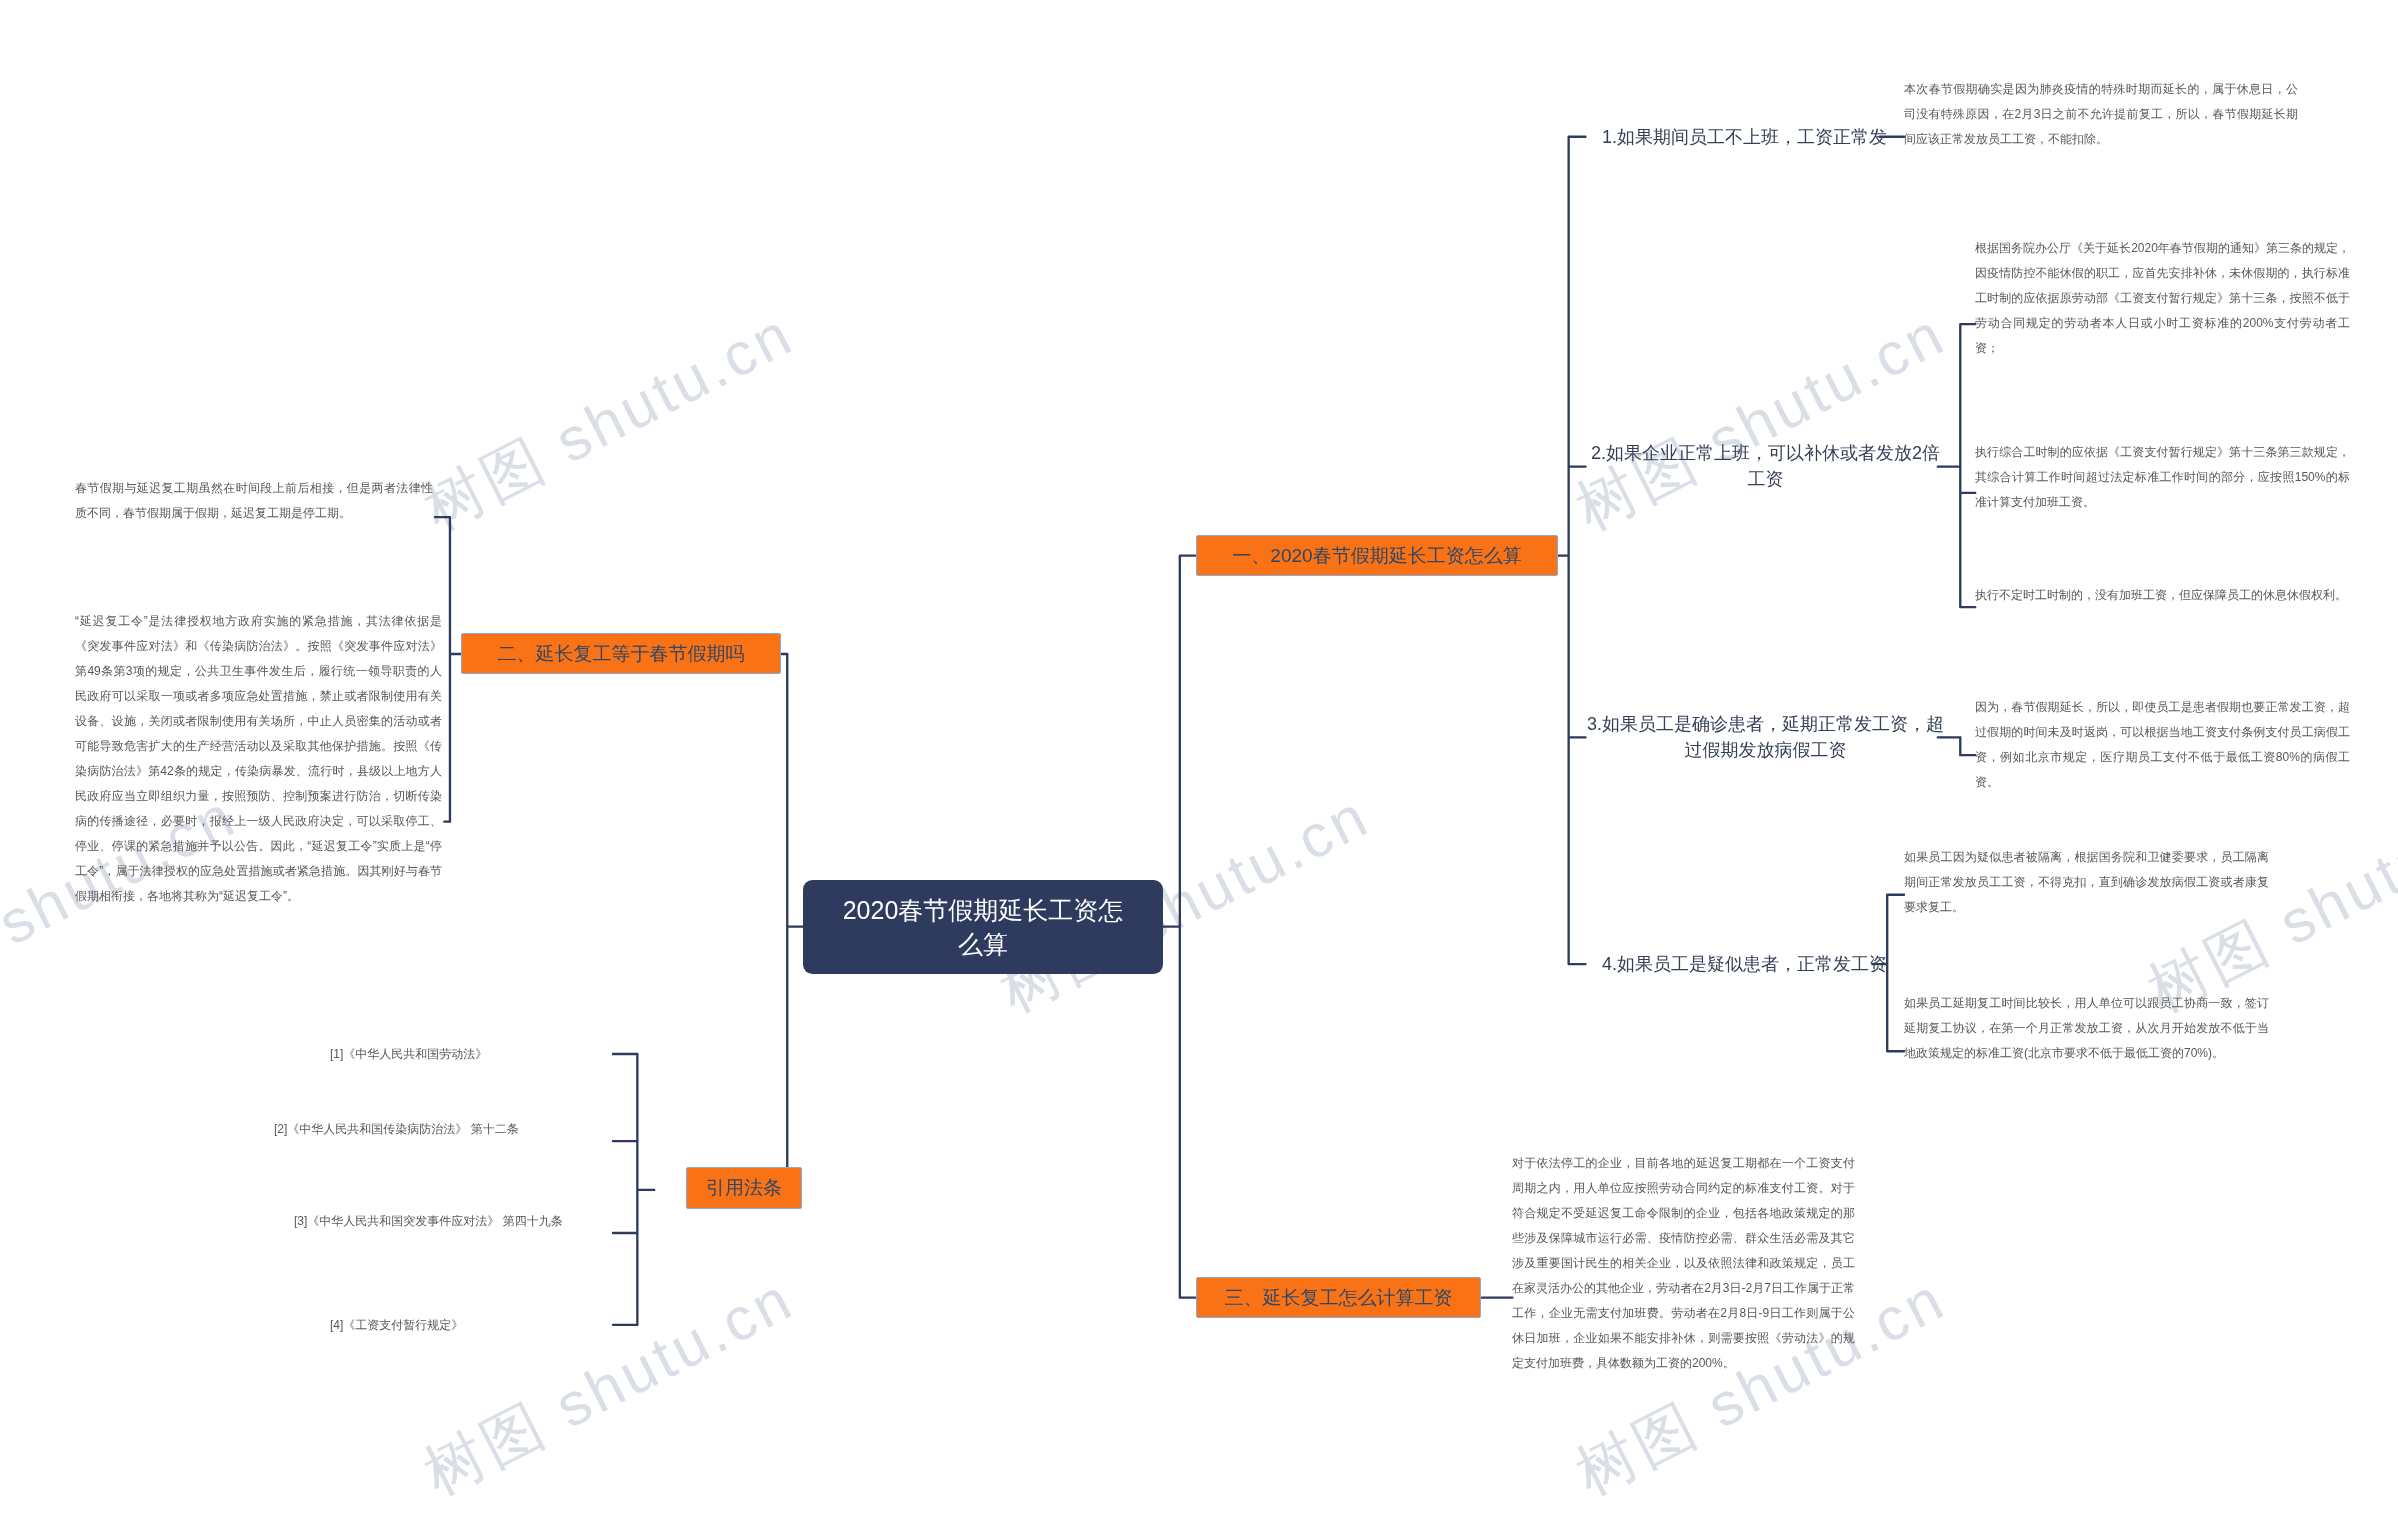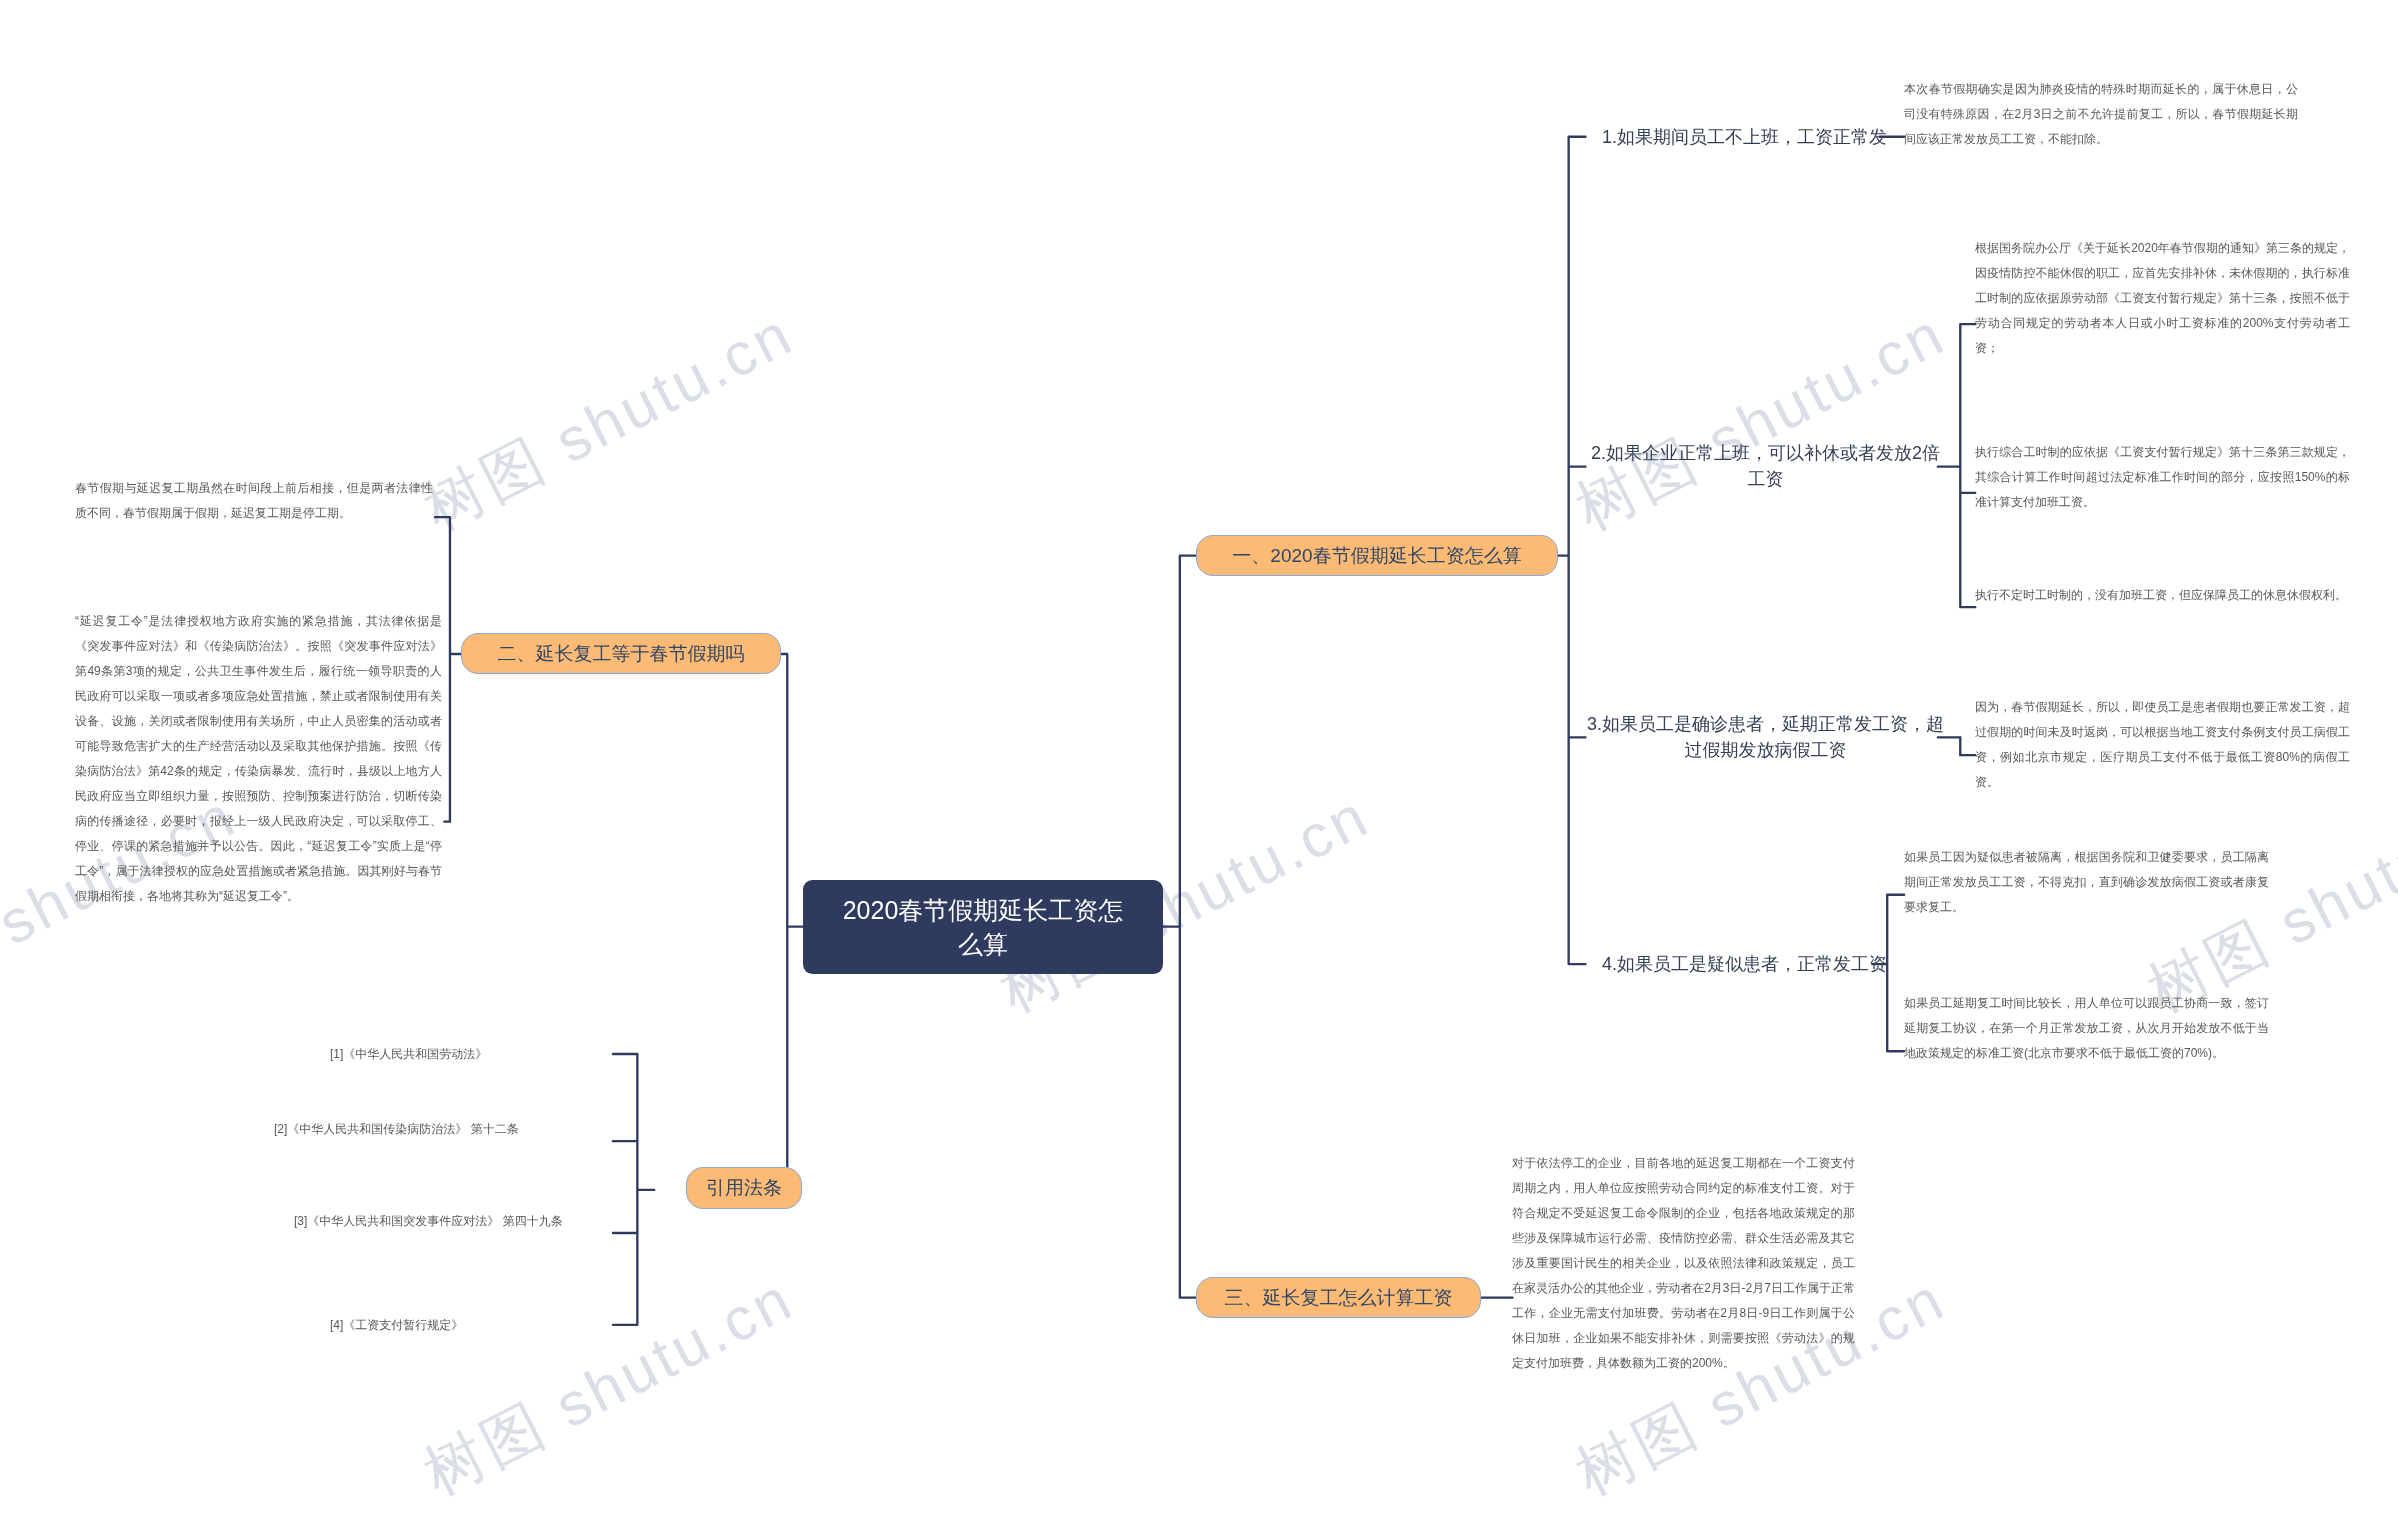--- a/index.html
+++ b/index.html
@@ -13,21 +13,21 @@
     white-space:nowrap;pointer-events:none;user-select:none;
   }
   svg.links{position:absolute;left:0;top:0;}
   svg.links path{stroke:#2f3b5e;stroke-width:2.5;fill:none;stroke-linecap:round;}
   .root-node{
     position:absolute;background:#2f3b5e;color:#ffffff;border-radius:9.4px;
     display:flex;align-items:center;justify-content:center;text-align:center;
     font-size:25px;line-height:34px;font-weight:500;
   }
   .branch{
-    position:absolute;background:#fdba74;border:1.9px solid #86abdc;border-radius:17px;
+    position:absolute;background:#f97316;border:1.9px solid #86abdc;border-radius:2px;
     color:#2e4667;font-size:19px;display:flex;align-items:center;justify-content:center;
     text-align:center;box-sizing:border-box;white-space:nowrap;
   }
   .topic{
     position:absolute;color:#333f55;font-size:18px;line-height:26px;text-align:center;
   }
   .leaf{
     position:absolute;color:#575757;font-size:12px;line-height:25px;text-align:justify;
   }
   .cite-right{text-align:left;}

